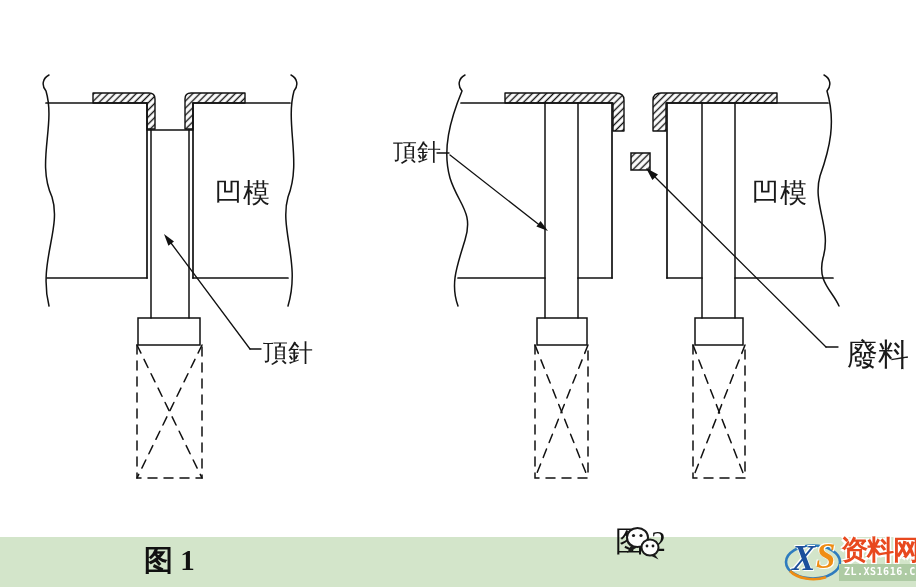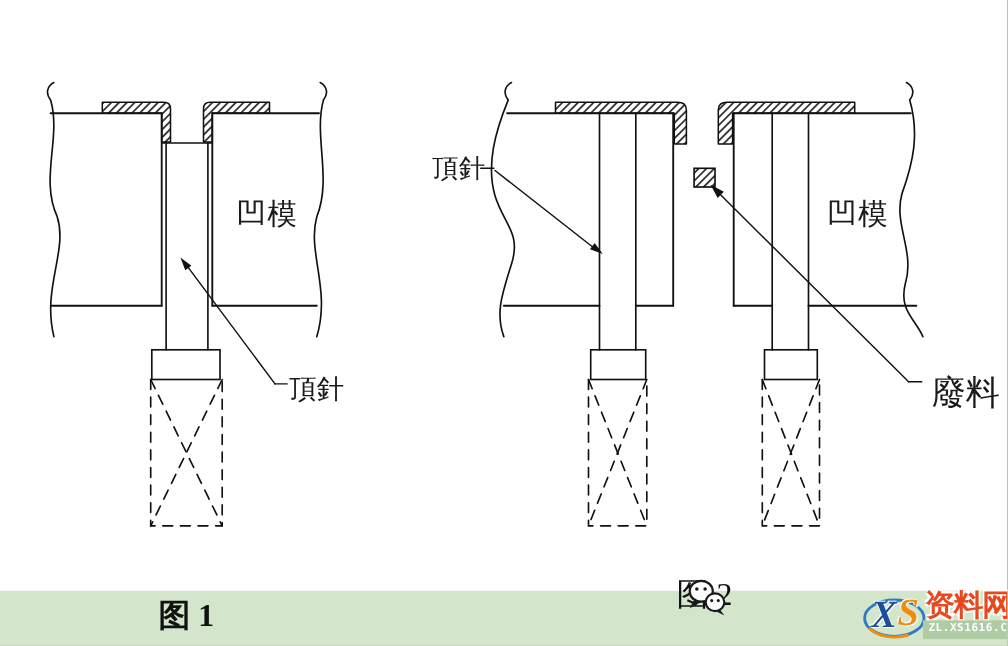--- a/index.html
+++ b/index.html
@@ -3,21 +3,21 @@
 <meta charset="utf-8">
 <style>
   html,body{margin:0;padding:0;background:#888;}
   #stage{
     position:relative;width:916px;height:587px;background:#ffffff;
     overflow:hidden;font-family:"Liberation Sans",sans-serif;
   }
   #lineart{position:absolute;left:0;top:0;}
   .lbl{
     position:absolute;color:#1a1a1a;white-space:nowrap;
-    font-family:Liberation Sans, sans-serif;font-weight:400;line-height:1;
+    font-family:Liberation Mono, monospace;font-weight:400;line-height:1;
   }
   .lbl-die1{left:215px;top:182px;font-size:27px;letter-spacing:1px;}
   .lbl-pin1{left:263px;top:342px;font-size:25px;}
   .lbl-pin2{left:393px;top:142px;font-size:24px;}
   .lbl-die2{left:752px;top:182px;font-size:27px;letter-spacing:1px;}
   .lbl-waste2{left:847px;top:341px;font-size:31px;}
   
   .strip{position:absolute;left:0;top:537px;width:916px;height:50px;background:#d3e5ca;}
   .caption{
     position:absolute;font-family:"Liberation Serif",serif;color:#111;

